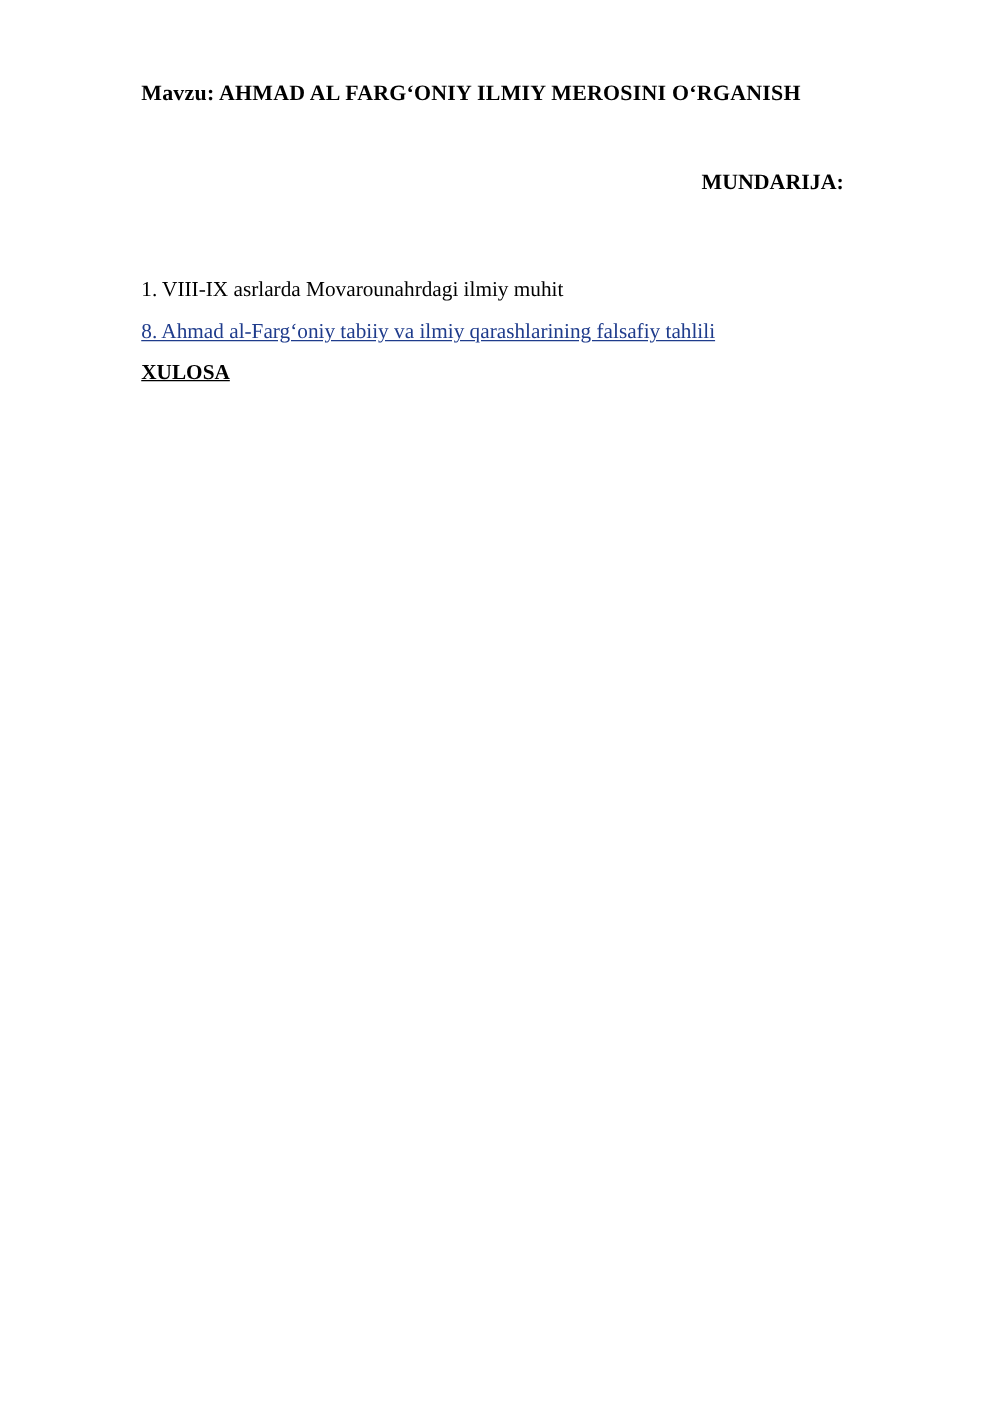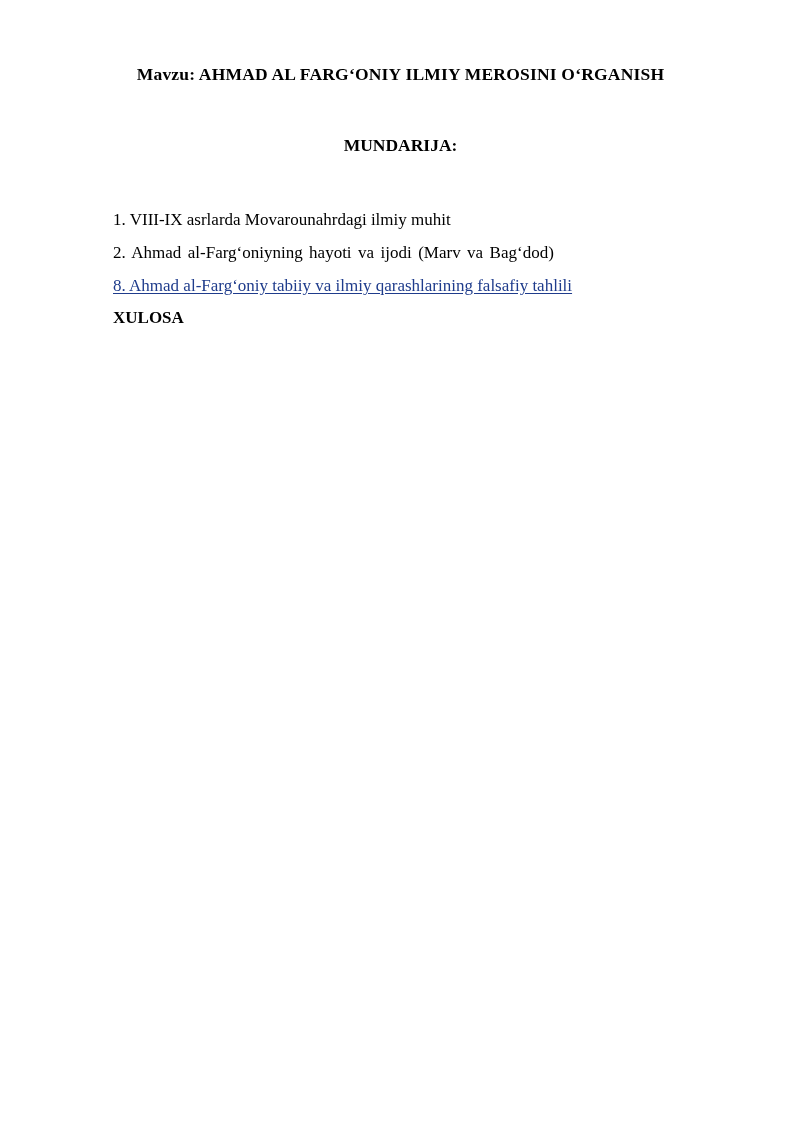--- a/index.html
+++ b/index.html
@@ -16,72 +16,71 @@
     overflow: hidden;
   }
   .page {
     width: 800px;
     height: 1131px;
     box-sizing: border-box;
     padding: 62px 60px 60px 113px;
     position: relative;
   }
   .doc-title {
-    text-align: center;
     font-weight: bold;
     font-size: 17.5px;
     letter-spacing: 0.2px;
     margin: 0;
     padding-right: 52px;
     line-height: 1.4;
   }
   .toc-heading {
-    text-align: center;
+    text-align: right;
     font-weight: bold;
     font-size: 17.5px;
     margin: 13px;
     padding-right: 52px;
     margin-top: 46px;
     line-height: 1.4;
   }
   .toc-list {
-    margin-top: 47px;
+    margin-top: 59px;
   }
   .toc-entry {
     font-size: 17px;
     line-height: 1.93;
     margin: 0;
     text-align: justify;
     padding-right: 48px;
   }
   .toc-entry.link {
     color: #1f3c8c;
     text-decoration: underline;
     text-underline-offset: 2px;
   }
   .toc-entry.spaced {
     word-spacing: 2.2px;
   }
   .toc-entry.bold {
     font-weight: bold;
     word-spacing: normal;
+    text-decoration: underline;
   }
   .toc-entry.multiline {
     text-align: justify;
   }
 </style>
 </head>
 <body>
 
 <div class="page">
 
   <h1 class="doc-title">Mavzu: AHMAD AL FARG‘ONIY ILMIY MEROSINI O‘RGANISH</h1>
 
   <h2 class="toc-heading">MUNDARIJA:</h2>
 
   <div class="toc-list">
     <p class="toc-entry">1. VIII-IX asrlarda Movarounahrdagi ilmiy muhit</p>
-    <p class="toc-entry spaced">2. Ahmad  al-Farg‘oniyning  hayoti  va  ijodi  (Marv  va Bag‘dod)</p>
     <p class="toc-entry link">8. Ahmad  al-Farg‘oniy tabiiy va   ilmiy   qarashlarining   falsafiy tahlili</p>
     <p class="toc-entry bold">XULOSA</p>
   </div>
 
 </div>
 
 </body></html>

